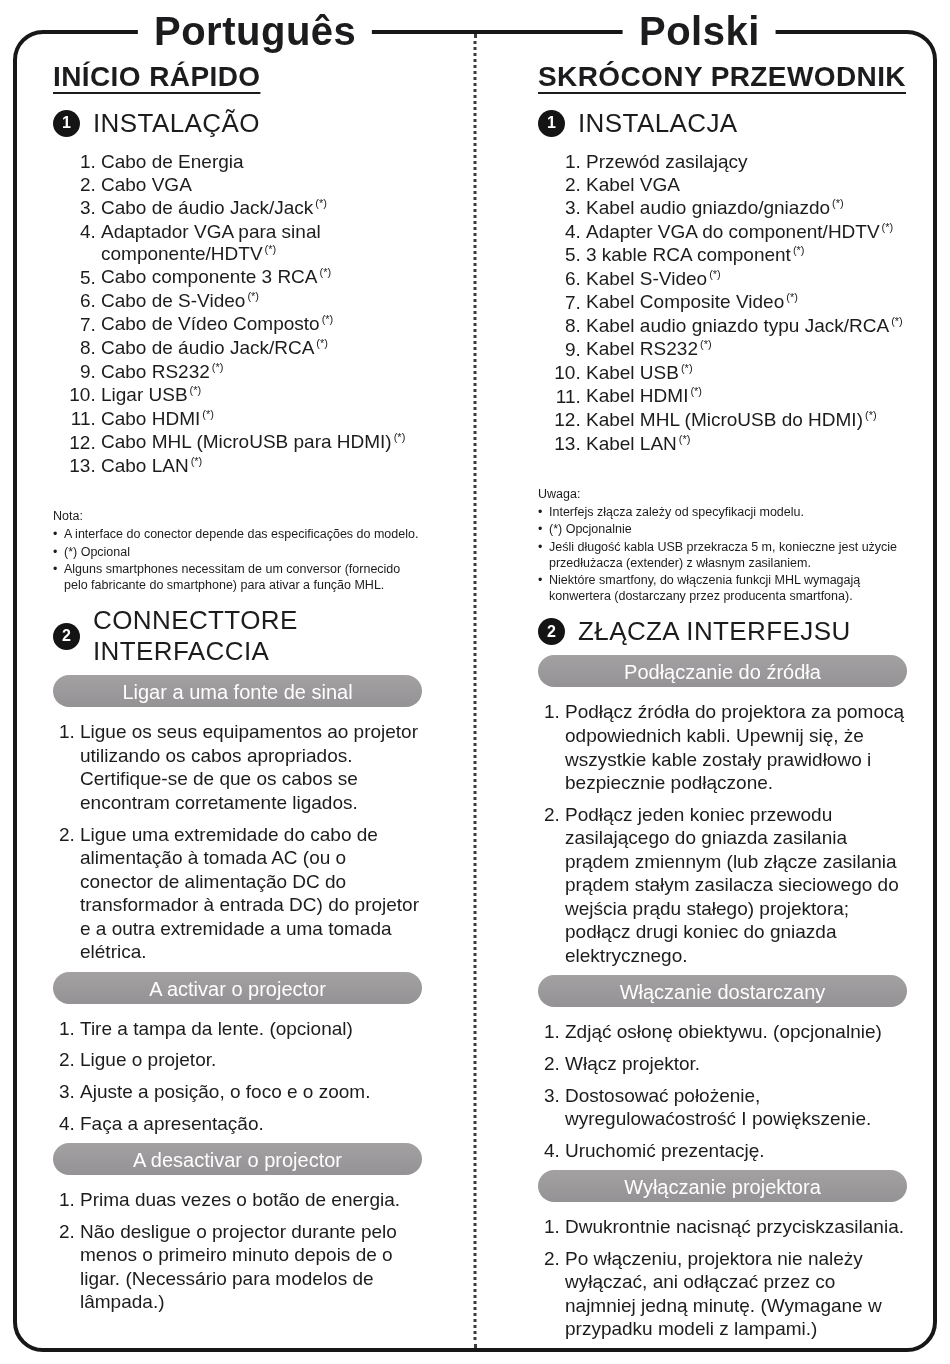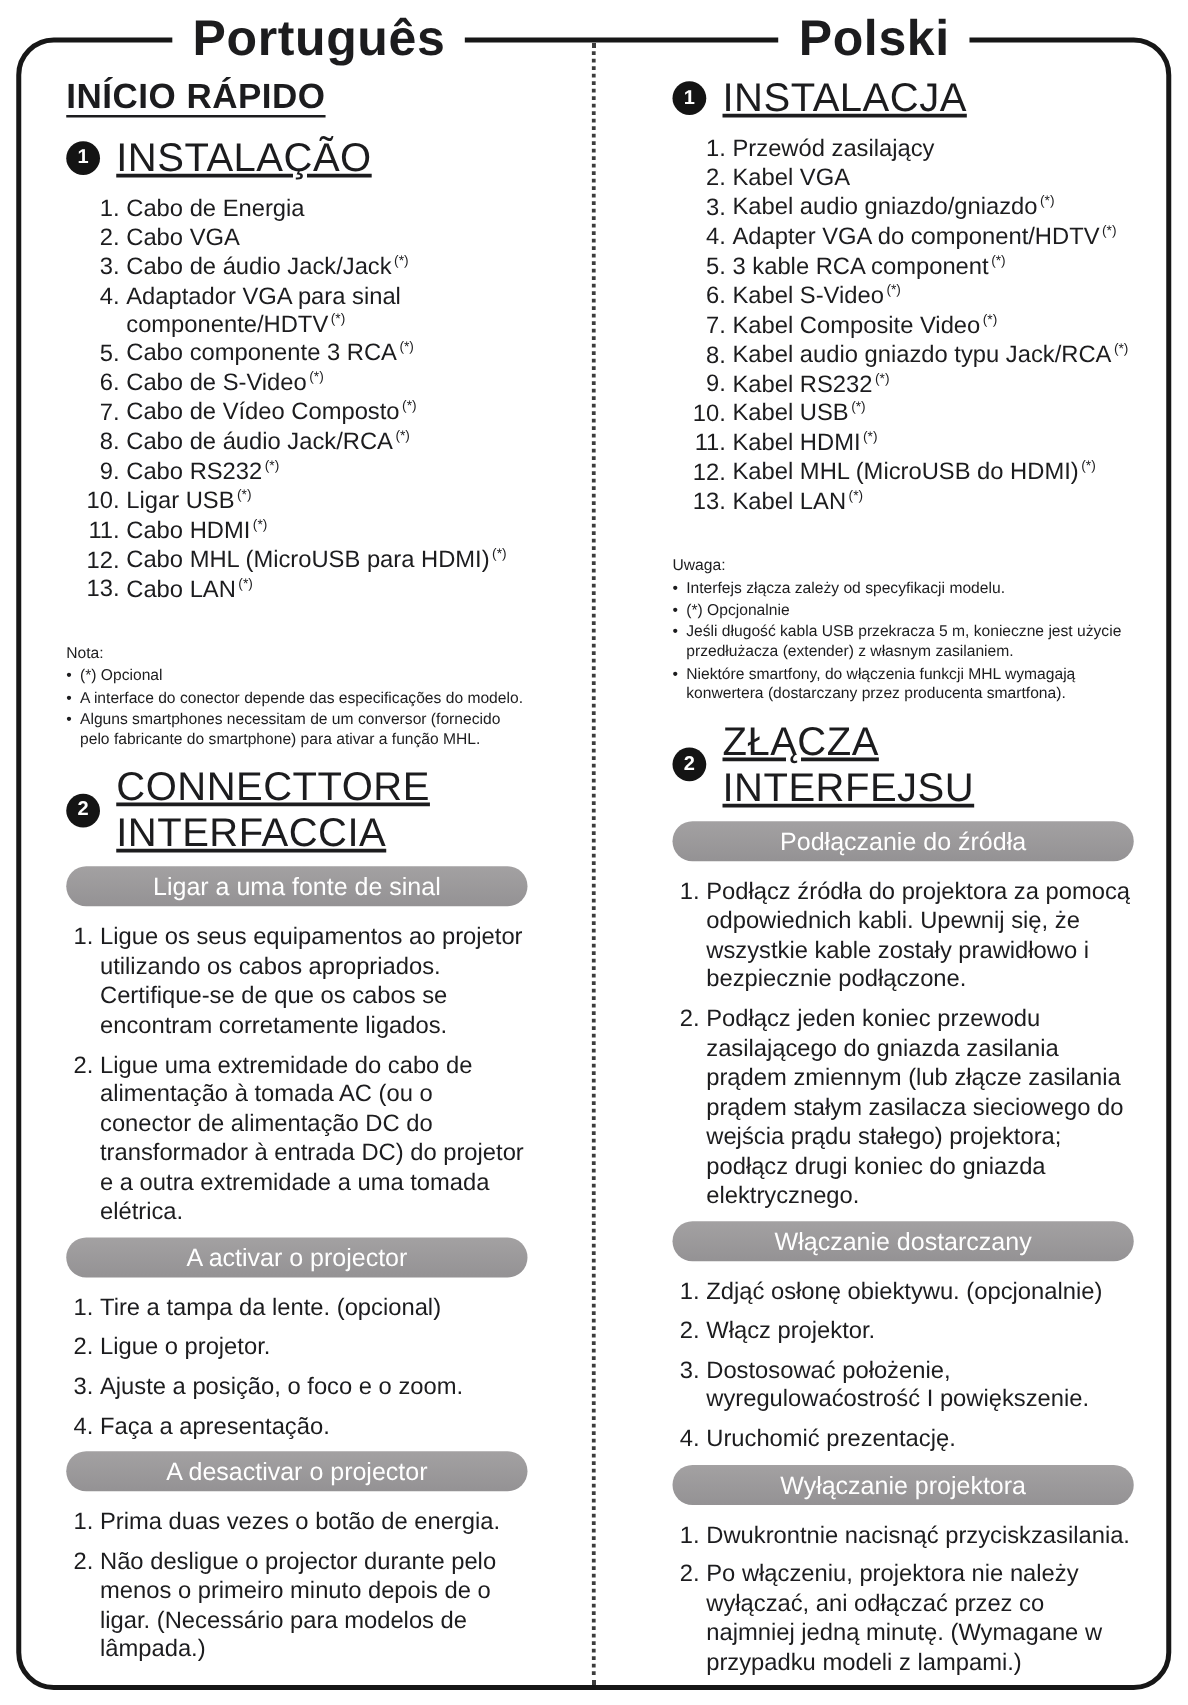--- a/index.html
+++ b/index.html
@@ -32,21 +32,21 @@
     letter-spacing:0.4px;
     text-decoration:underline; text-decoration-thickness:2px; text-underline-offset:6px;
   }
   .sec-head { display:flex; align-items:center; gap:13px; margin:0 0 12px; }
   .sec-head.second { margin-top:12px; margin-bottom:8px; }
   .numcircle {
     width:27px; height:27px; flex:0 0 27px; border-radius:50%;
     background:#141414; color:#fff; font-size:16px; font-weight:700;
     display:flex; align-items:center; justify-content:center;
   }
-  .sec-title { font-size:32px; letter-spacing:0.4px;text-decoration:underline; }
+  .sec-title { font-size:26px; letter-spacing:0.4px; }
 
   .cable-list { margin:0; padding-left:48px; font-size:19px; line-height:1.17; }
   .cable-list li { margin:0 0 1px; }
   sup { font-size:11px; margin-left:2px; }
 
   .note { margin-top:32px; font-size:12.5px; line-height:1.25; }
   .note-label { margin:0 0 2px; }
   .note-list { list-style:none; margin:0; padding:0; }
   .note-list li { position:relative; padding-left:11px; margin:0 0 2px; }
   .note-list li::before { content:"\2022"; position:absolute; left:0; }
@@ -88,22 +88,22 @@
           <li><span>Cabo RS232</span><sup>(*)</sup></li>
           <li><span>Ligar USB</span><sup>(*)</sup></li>
           <li><span>Cabo HDMI</span><sup>(*)</sup></li>
           <li><span>Cabo MHL (MicroUSB para HDMI)</span><sup>(*)</sup></li>
           <li><span>Cabo LAN</span><sup>(*)</sup></li>
         </ol>
 
       <div class="note">
         <div class="note-label">Nota:</div>
         <ul class="note-list">
+            <li>A interface do conector depende das especificações do modelo.</li>
             <li>(*) Opcional</li>
-            <li>A interface do conector depende das especificações do modelo.</li>
             <li>Alguns smartphones necessitam de um conversor (fornecido pelo fabricante do smartphone) para ativar a função MHL.</li>
           </ul>
       </div>
 
       <div class="sec-head second">
         <span class="numcircle">2</span>
         <span class="sec-title">CONNECTTORE INTERFACCIA</span>
       </div>
 
       <div class="pill">Ligar a uma fonte de sinal</div>
@@ -121,20 +121,21 @@
         </ol>
 
       <div class="pill">A desactivar o projector</div>
       <ol class="step-list">
           <li>Prima duas vezes o botão de energia.</li>
           <li>Não desligue o projector durante pelo menos o primeiro minuto depois de o ligar. (Necessário para modelos de lâmpada.)</li>
         </ol>
     </section>
 
     <section class="col col-right">
+      <h1 class="qt">SKRÓCONY PRZEWODNIK</h1>
 
       <div class="sec-head">
         <span class="numcircle">1</span>
         <span class="sec-title">INSTALACJA</span>
       </div>
       <ol class="cable-list">
           <li><span>Przewód zasilający</span></li>
           <li><span>Kabel VGA</span></li>
           <li><span>Kabel audio gniazdo/gniazdo</span><sup>(*)</sup></li>
           <li><span>Adapter VGA do component/HDTV</span><sup>(*)</sup></li>

